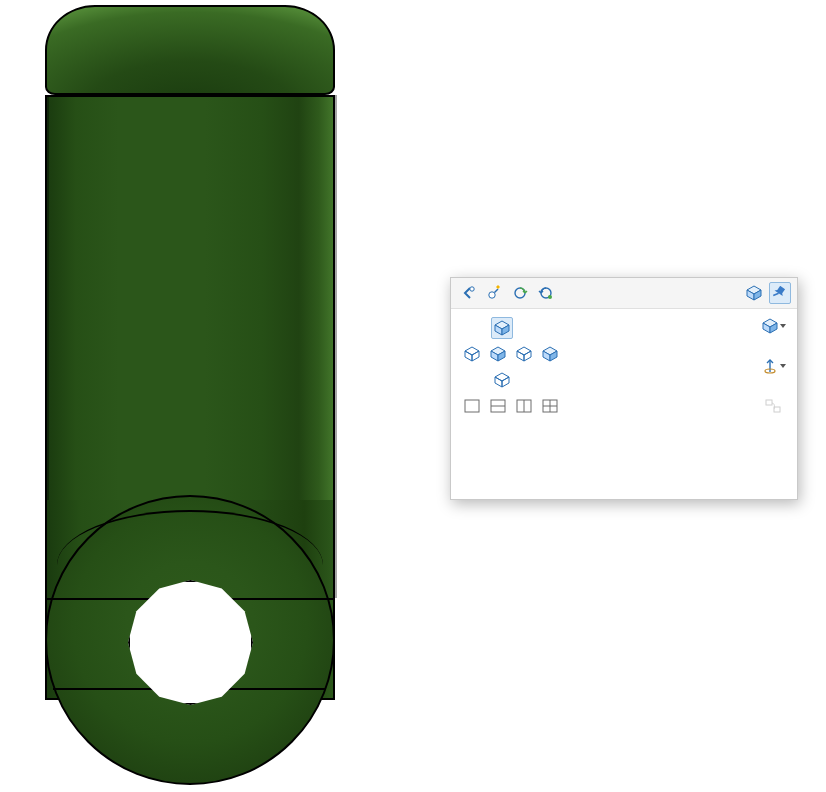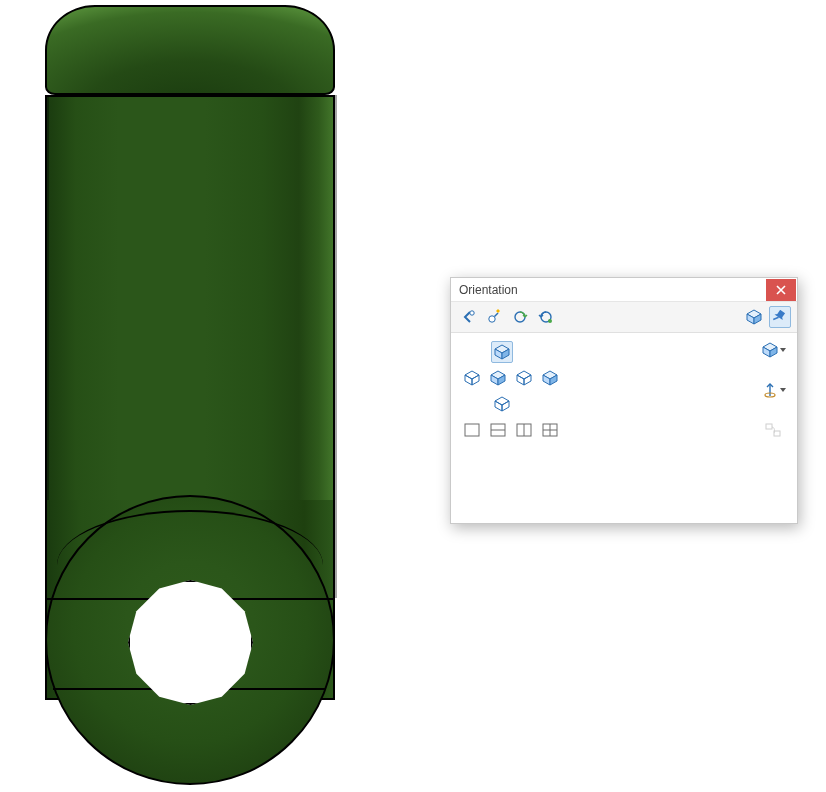--- a/index.html
+++ b/index.html
@@ -221,28 +221,20 @@
       <div class="boss-circle"></div>
       <div class="boss-arc-top"></div>
       <div class="chord c1"></div>
       <div class="chord c2"></div>
       <div class="hole"></div>
     </div>
   </div>
 </div>
 
 <div class="panel">
-  <div class="titlebar">
-    <span class="title">Orientation</span>
-    <div class="close-btn" title="Close">
-      <svg width="10" height="10" viewBox="0 0 10 10">
-          <path d="M1 1 L9 9 M9 1 L1 9" stroke="#fff" stroke-width="1.6"></path>
-        </svg>
-    </div>
-  </div>
 
   <div class="toolbar">
     <div class="icon-btn" title="Previous View">
       <svg width="16" height="16" viewBox="0 0 16 16">
         <path d="M10 3 L5 8 L10 13" fill="none" stroke="#2b6fb3" stroke-width="2"></path>
         <circle cx="12" cy="4" r="2.2" fill="#fff" stroke="#2b6fb3"></circle>
       </svg>
     </div>
     <div class="icon-btn" title="New View">
       <svg width="16" height="16" viewBox="0 0 16 16">

